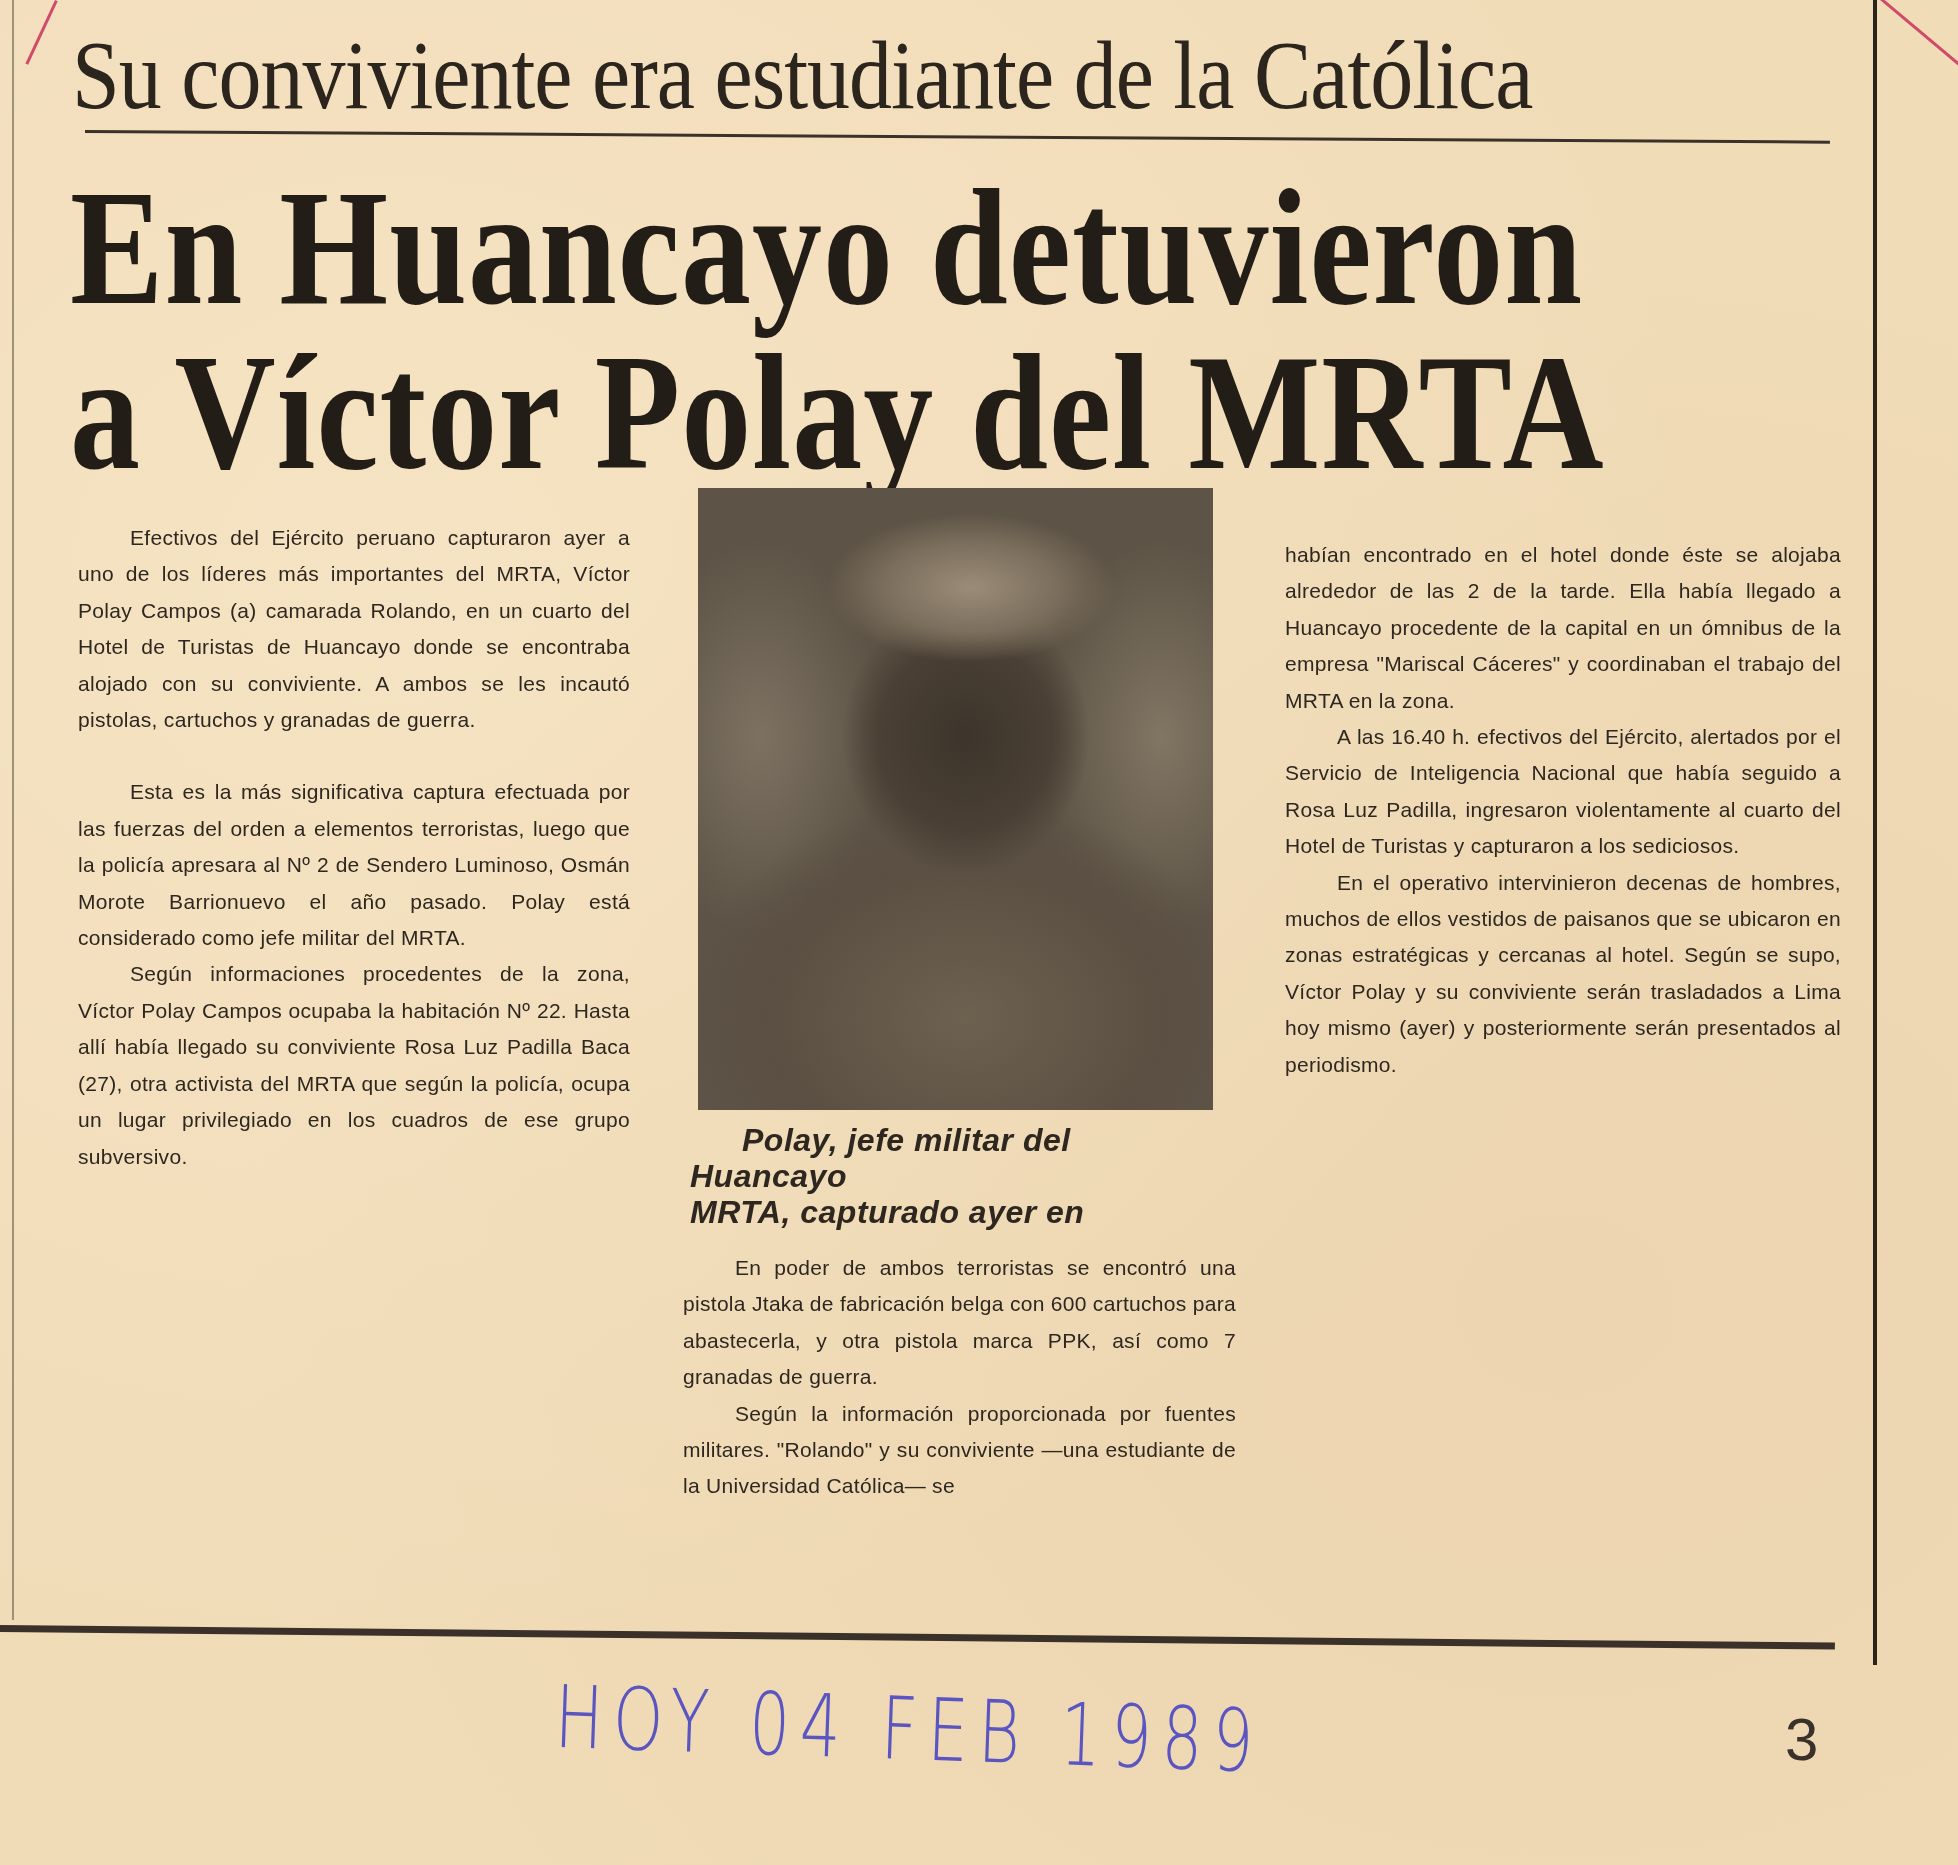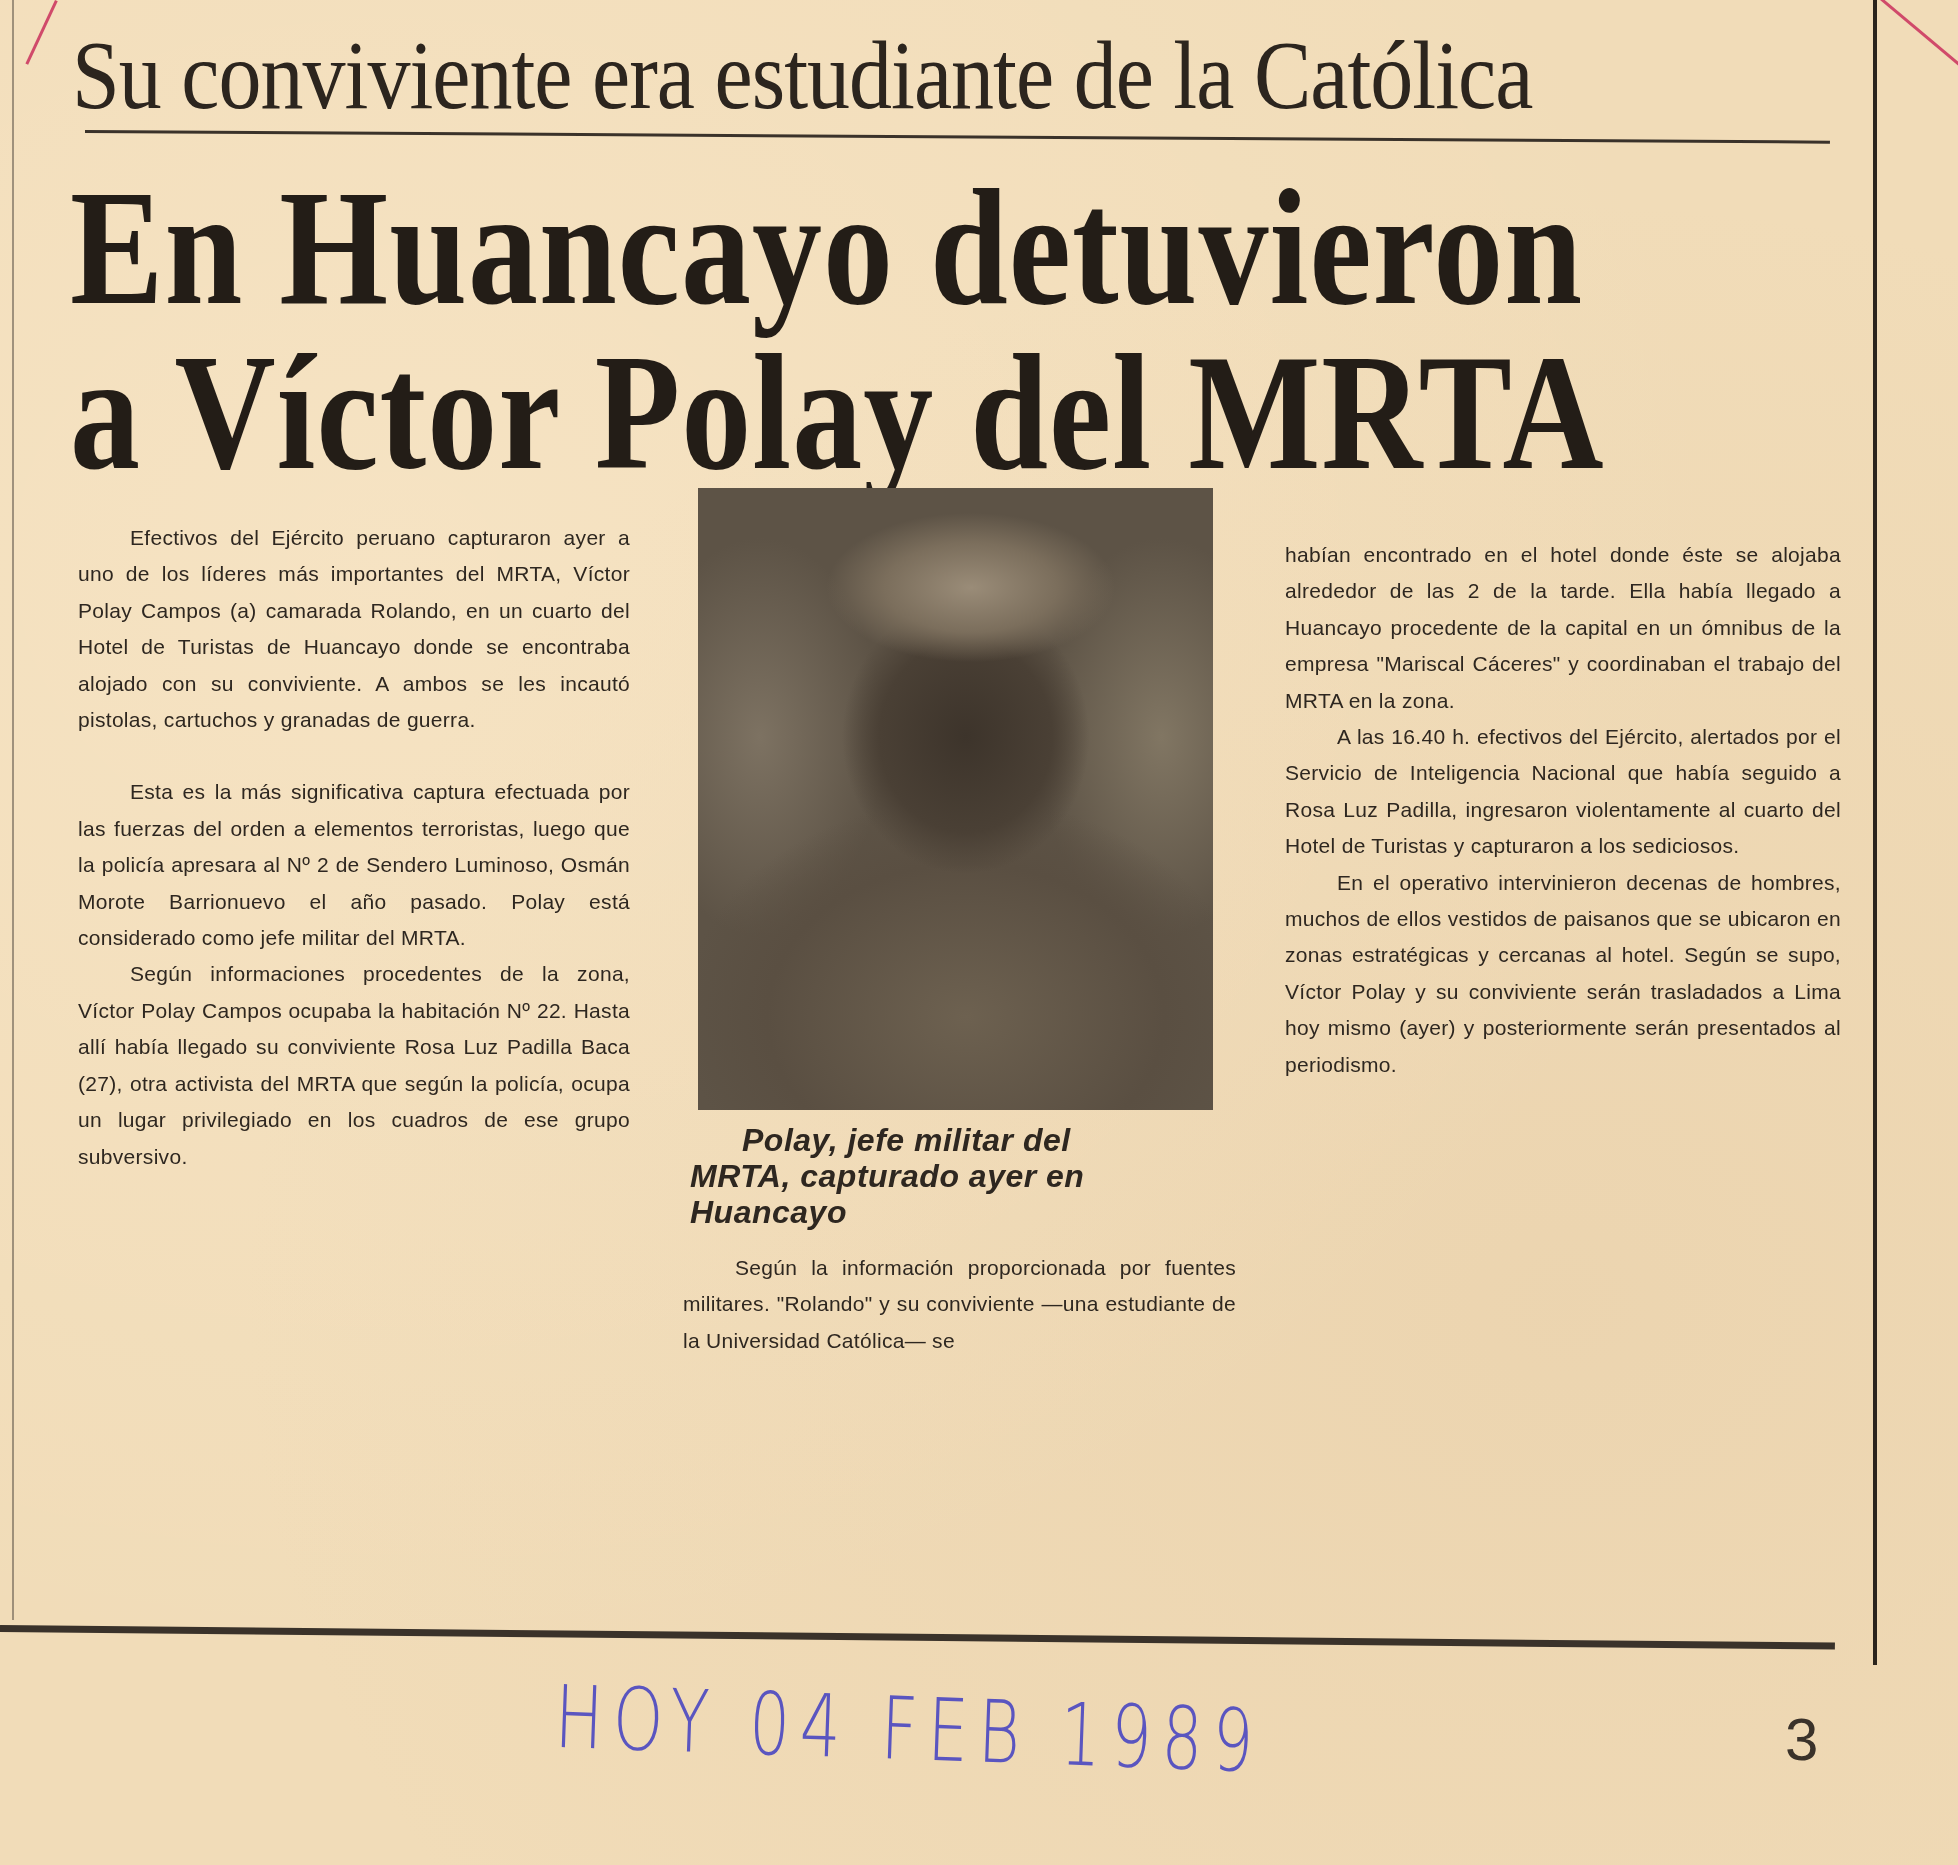--- a/index.html
+++ b/index.html
@@ -65,25 +65,26 @@
 <div class="col col-1">
   <p>Efectivos del Ejército peruano capturaron ayer a uno de los líderes más importantes del MRTA, Víctor Polay Campos (a) camarada Rolando, en un cuarto del Hotel de Turistas de Huancayo donde se encontraba alojado con su conviviente. A ambos se les incautó pistolas, cartuchos y granadas de guerra.</p>
   <p class="gap">Esta es la más significativa captura efectuada por las fuerzas del orden a elementos terroristas, luego que la policía apresara al Nº 2 de Sendero Luminoso, Osmán Morote Barrionuevo el año pasado. Polay está considerado como jefe militar del MRTA.</p>
   <p>Según informaciones procedentes de la zona, Víctor Polay Campos ocupaba la habitación Nº 22. Hasta allí había llegado su conviviente Rosa Luz Padilla Baca (27), otra activista del MRTA que según la policía, ocupa un lugar privilegiado en los cuadros de ese grupo subversivo.</p>
 </div>
 
 <div class="photo" title="Portrait of man wearing a cap"></div>
 
 <div class="caption">
   <span>Polay, jefe militar del</span>
+  <span style="text-indent:0">Huancayo</span>
   <span style="text-indent:0">MRTA, capturado ayer en</span>
-  <span style="text-indent:0">Huancayo</span>
 </div>
 
 <div class="col col-2">
+  <p>En poder de ambos terroristas se encontró una pistola Jtaka de fabricación belga con 600 cartuchos para abastecerla, y otra pistola marca PPK, así como 7 granadas de guerra.</p>
   <p>Según la información proporcionada por fuentes militares. "Rolando" y su conviviente —una estudiante de la Universidad Católica— se</p>
 </div>
 
 <div class="col col-3">
   <p style="text-indent:0">habían encontrado en el hotel donde éste se alojaba alrededor de las 2 de la tarde. Ella había llegado a Huancayo procedente de la capital en un ómnibus de la empresa "Mariscal Cáceres" y coordinaban el trabajo del MRTA en la zona.</p>
   <p>A las 16.40 h. efectivos del Ejército, alertados por el Servicio de Inteligencia Nacional que había seguido a Rosa Luz Padilla, ingresaron violentamente al cuarto del Hotel de Turistas y capturaron a los sediciosos.</p>
   <p>En el operativo intervinieron decenas de hombres, muchos de ellos vestidos de paisanos que se ubicaron en zonas estratégicas y cercanas al hotel. Según se supo, Víctor Polay y su conviviente serán trasladados a Lima hoy mismo (ayer) y posteriormente serán presentados al periodismo.</p>
 </div>
 
 <div class="bottom-rule"></div>

